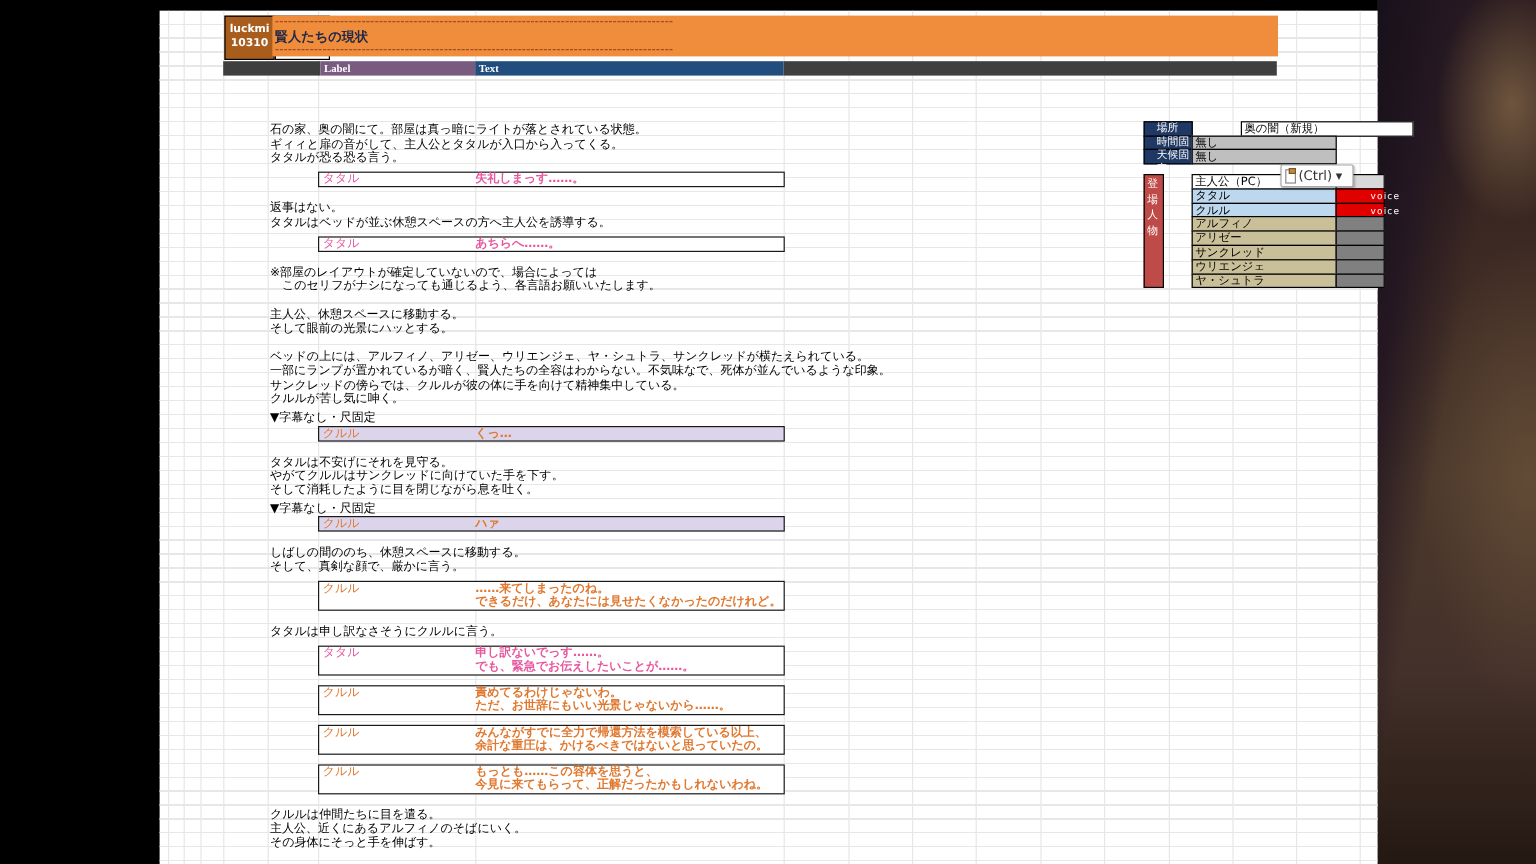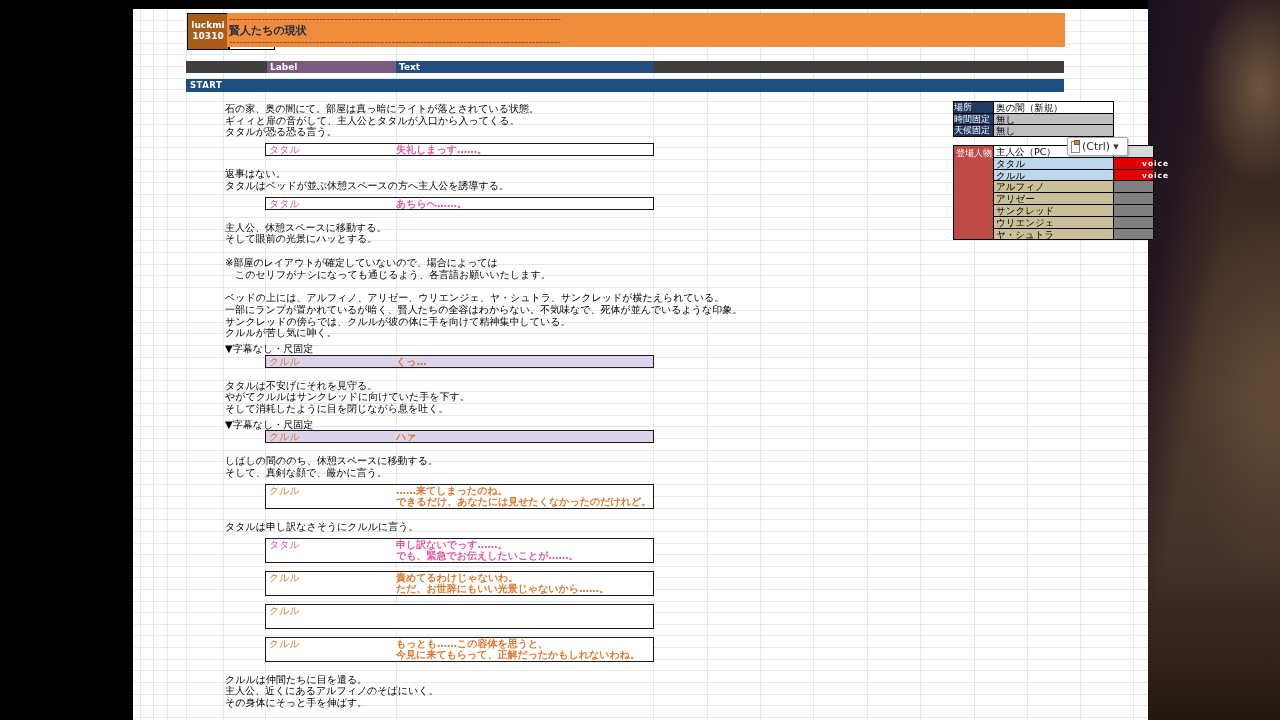--- a/index.html
+++ b/index.html
@@ -30,22 +30,22 @@
   .idcell { left:6px; top:4px; width:42px; height:37px; background:#a95d1c; color:#fff;
             font-size:9px; font-weight:bold; text-align:center; line-height:11px; padding-top:6px; }
   .iconcell { left:48px; top:4px; width:46px; height:37px; background:#fff; display:flex; align-items:center; justify-content:center; }
   .banner { position:absolute; left:94px; top:4px; width:838px; height:34px; background:#ef8d3c;
             padding:1px 0 0 2px; overflow:hidden; }
   .banner .dash { display:block; width:334px; overflow:hidden; white-space:nowrap;
                   color:#8c3b1a; font-size:10px; line-height:10px; letter-spacing:0; }
   .banner .btitle { display:block; color:#202945; font-size:11px; font-weight:bold; line-height:13px; }
 
   
-  .hdr { position:absolute; top:52px; height:12px; color:#fff; font-size:9px; font-weight:bold;
-         line-height:12px; padding-left:3px; overflow:hidden; }
+  .hdr { position:absolute; top:42px; height:12px; color:#fff; font-size:9px; font-weight:bold;
+         line-height:12px; padding-left:3px; overflow:hidden;font-family:Liberation Serif, serif; }
   .hdr-gray { background:#3f3f3f; }
   .hdr-purple { background:#7a5b80; }
   .hdr-blue { background:#214e7e; }
 
   .startbar { position:absolute; left:53px; top:70px; width:878px; height:13px; background:#1f4e7e;
               color:#fff; font-size:8.5px; font-weight:bold; line-height:13px; padding-left:4px; letter-spacing:.5px; }
 
   
   .flow { position:absolute; left:92px; top:94px; width:800px; }
   .block { margin-top:12px; }
@@ -57,25 +57,25 @@
   .box + .box { margin-top:8px; }
   .box { margin-left:40px; width:389px; border:1.5px solid #1a1a1a; background:#fff; display:flex; }
   .box.lavender { background:#dbd4ea; }
   .box .spk { width:130px; flex:0 0 130px; padding:0 0 0 3px; font-size:10px; line-height:11.5px; }
   .box .txt { flex:1; font-size:10px; line-height:11.5px; white-space:pre;font-weight:bold; }
   .box.h1 { height:13px; } .box.h1 .spk, .box.h1 .txt { line-height:12px; }
   .box.h2 { height:25px; }
   .c-pink { color:#e8579f; } .c-orange { color:#e0782f; }
 
   
-  .ip-label { background:#203864; color:#fff; font-size:9px; line-height:11px; padding-left:0; }
+  .ip-label { background:#203864; color:#fff; font-size:9px; line-height:11px; padding-left:10px; }
   .ip-val { font-size:9.5px; line-height:11px; padding-left:2px; color:#000; }
-  .castlabel { left:772px; top:136px; width:41px; height:95px; background:#be4b48; color:#fff;
+  .castlabel { left:772px; top:136px; width:17px; height:95px; background:#be4b48; color:#fff;
                font-size:9px; padding:1px 0 0 2px; }
-  .badge-voice { background:#e00000; color:#fff; font-size:7.5px; font-weight:bold;
+  .badge-voice { background:#e00000; color:#fff; font-size:7.5px; font-weight:normal;
                  letter-spacing:1px; text-align:center;padding-left:28px; }
   .badge-gray { background:#808080; }
   .badge-light { background:#d9d9d9; }
 
   
   .pastebtn { position:absolute; left:934px; top:128px; width:61px; height:19px; background:#fdfdfd;
               border:1px solid #a9a9a9; border-radius:2px; box-shadow:1px 1px 2px rgba(0,0,0,.25);
               display:flex; align-items:center; padding:0 3px; gap:2px; z-index:20; }
   .clipicon { width:9px; height:12px; background:#fff; border:1px solid #8a8a8a; position:relative; }
   .clipicon:before { content:""; position:absolute; left:1.5px; top:-2px; width:4px; height:3px; background:#c8893a; border:1px solid #7a5a2a; }
@@ -124,40 +124,39 @@
     <span class="dash">--------------------------------------------------------------------------------------------</span>
     <span class="btitle">賢人たちの現状</span>
     <span class="dash">--------------------------------------------------------------------------------------------</span>
   </div>
 
   <div class="hdr hdr-gray" style="left:53px;  width:81px;"></div>
   <div class="hdr hdr-purple" style="left:134px; width:129px;">Label</div>
   <div class="hdr hdr-blue" style="left:263px; width:257px;">Text</div>
   <div class="hdr hdr-gray" style="left:520px; width:411px;"></div>
 
-  <div class="startbar">START</div>
 
   <div class="flow" id="flow">
       <div class="block narration">石の家、奥の闇にて。部屋は真っ暗にライトが落とされている状態。
 ギィィと扉の音がして、主人公とタタルが入口から入ってくる。
 タタルが恐る恐る言う。</div>
       <div class="box block h1">
         <div class="spk c-pink">タタル</div>
         <div class="txt c-pink">失礼しまっす……。</div>
       </div>
       <div class="block narration">返事はない。
 タタルはベッドが並ぶ休憩スペースの方へ主人公を誘導する。</div>
       <div class="box block h1">
         <div class="spk c-pink">タタル</div>
         <div class="txt c-pink">あちらへ……。</div>
       </div>
+      <div class="block narration">※部屋のレイアウトが確定していないので、場合によっては
+　このセリフがナシになっても通じるよう、各言語お願いいたします。</div>
       <div class="block narration">主人公、休憩スペースに移動する。
 そして眼前の光景にハッとする。</div>
-      <div class="block narration">※部屋のレイアウトが確定していないので、場合によっては
-　このセリフがナシになっても通じるよう、各言語お願いいたします。</div>
       <div class="block narration">ベッドの上には、アルフィノ、アリゼー、ウリエンジェ、ヤ・シュトラ、サンクレッドが横たえられている。
 一部にランプが置かれているが暗く、賢人たちの全容はわからない。不気味なで、死体が並んでいるような印象。
 サンクレッドの傍らでは、クルルが彼の体に手を向けて精神集中している。
 クルルが苦し気に呻く。</div>
       <div class="block marker">▼字幕なし・尺固定</div>
       <div class="box block h1 lavender">
         <div class="spk c-orange">クルル</div>
         <div class="txt c-orange">くっ…</div>
       </div>
       <div class="block narration">タタルは不安げにそれを見守る。
@@ -181,34 +180,36 @@
         <div class="txt c-pink">申し訳ないでっす……。
 でも、緊急でお伝えしたいことが……。</div>
       </div>
       <div class="box block h2">
         <div class="spk c-orange">クルル</div>
         <div class="txt c-orange">責めてるわけじゃないわ。
 ただ、お世辞にもいい光景じゃないから……。</div>
       </div>
       <div class="box block h2">
         <div class="spk c-orange">クルル</div>
+        <div class="txt c-orange">みんながすでに全力で帰還方法を模索している以上、
+余計な重圧は、かけるべきではないと思っていたの。</div>
       </div>
       <div class="box block h2">
         <div class="spk c-orange">クルル</div>
         <div class="txt c-orange">もっとも……この容体を思うと、
 今見に来てもらって、正解だったかもしれないわね。</div>
       </div>
       <div class="block narration">クルルは仲間たちに目を遣る。
 主人公、近くにあるアルフィノのそばにいく。
 その身体にそっと手を伸ばす。</div>
     </div>
 
   <div id="infopanel">
       <div class="cell ip-label" style="left: 772px; top: 92px; width: 41px; height: 12.7px;">場所</div>
-      <div class="cell ip-val" style="left: 812px; top: 92px; width: 121px; height: 12.7px; background: rgb(255, 255, 255);">奥の闇（新規）</div>
+      <div class="cell ip-val" style="left: 853px; top: 92px; width: 144px; height: 12.7px; background: rgb(255, 255, 255);">奥の闇（新規）</div>
       <div class="cell ip-label" style="left: 772px; top: 103.7px; width: 41px; height: 12.7px;">時間固定</div>
       <div class="cell ip-val" style="left: 812px; top: 103.7px; width: 121px; height: 12.7px; background: rgb(191, 191, 191);">無し</div>
       <div class="cell ip-label" style="left: 772px; top: 115.4px; width: 41px; height: 12.7px;">天候固定</div>
       <div class="cell ip-val" style="left: 812px; top: 115.4px; width: 121px; height: 12.7px; background: rgb(191, 191, 191);">無し</div>
     </div>
 
   <div class="cell castlabel">登場人物</div>
   <div id="castpanel">
       <div class="cell ip-val" style="left: 812px; top: 136px; width: 121px; height: 12.8px; background: rgb(255, 255, 255);">主人公（PC）</div>
       <div class="cell badge-light" style="left: 932px; top: 136px; width: 41px; height: 12.8px; line-height: 11px;"></div>

